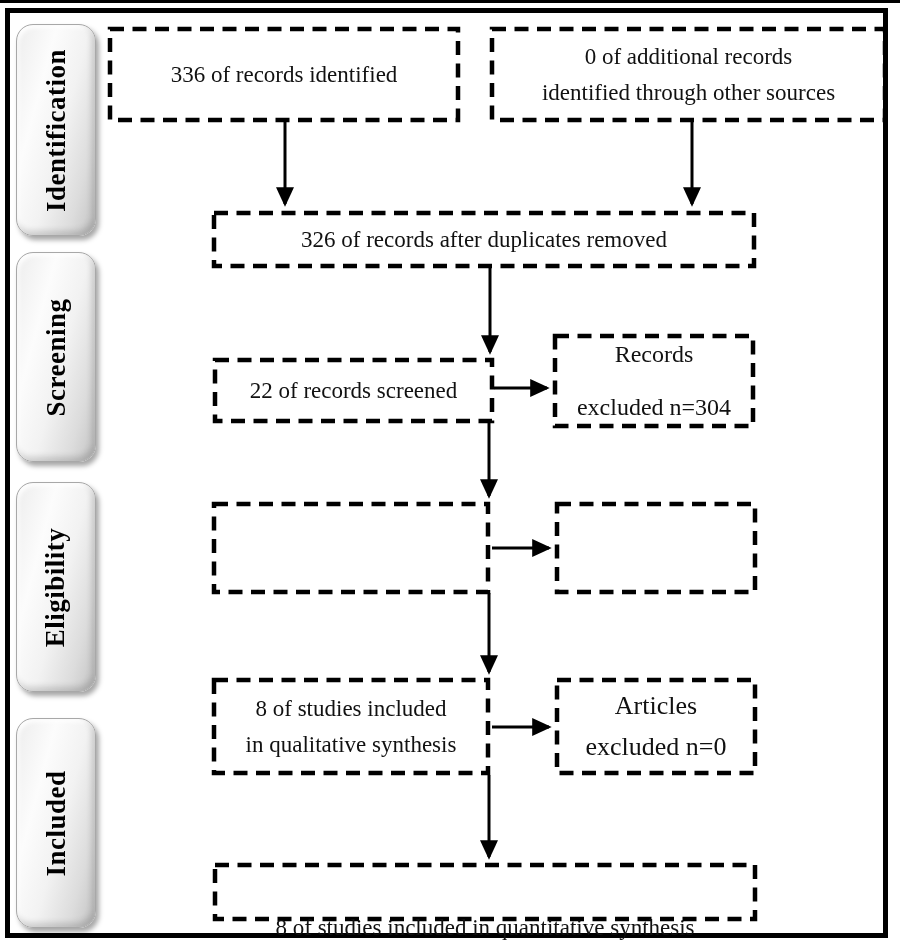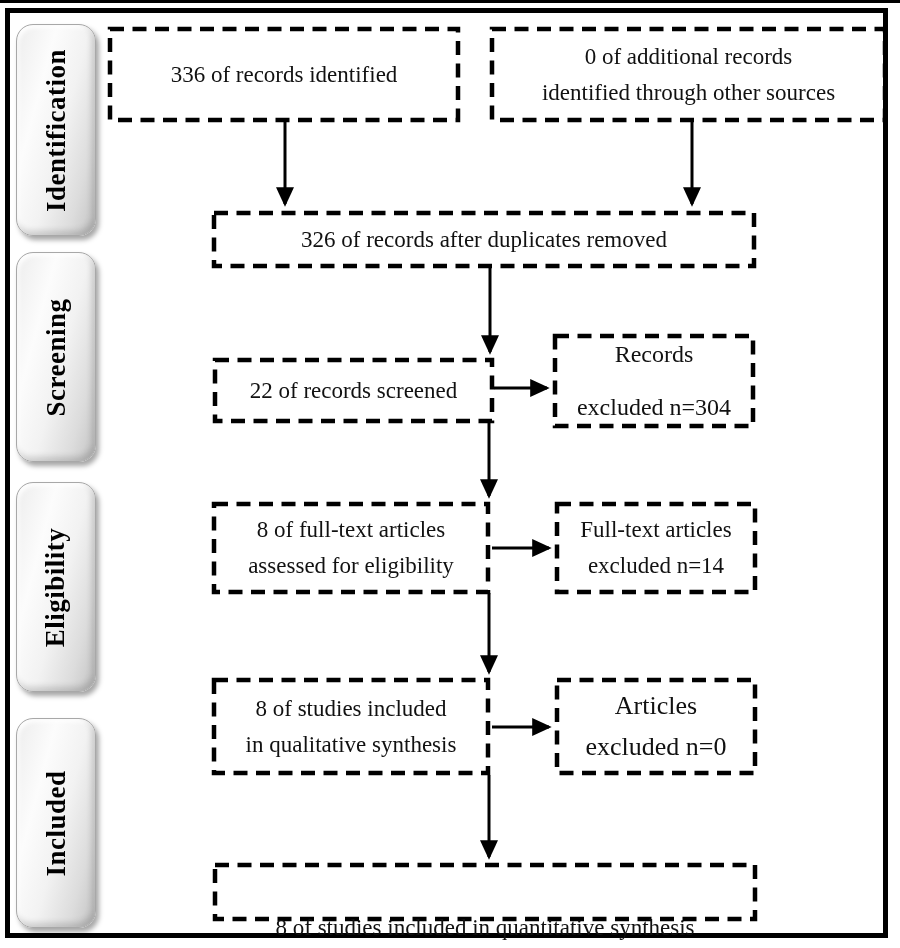--- a/index.html
+++ b/index.html
@@ -139,29 +139,21 @@
 
   <div class="fbox b-screened">
     <span>22 of records screened</span>
   </div>
 
   <div class="fbox b-rec-excl">
     <span>Records</span>
     <span>excluded n=304</span>
   </div>
 
-  <div class="fbox b-fulltext">
-    <span>8 of full-text articles</span>
-    <span>assessed for eligibility</span>
-  </div>
 
-  <div class="fbox b-ft-excl">
-    <span>Full-text articles</span>
-    <span>excluded n=14</span>
-  </div>
 
   <div class="fbox b-qualitative">
     <span>8 of studies included</span>
     <span>in qualitative synthesis</span>
   </div>
 
   <div class="fbox b-art-excl">
     <span>Articles</span>
     <span>excluded n=0</span>
   </div>

